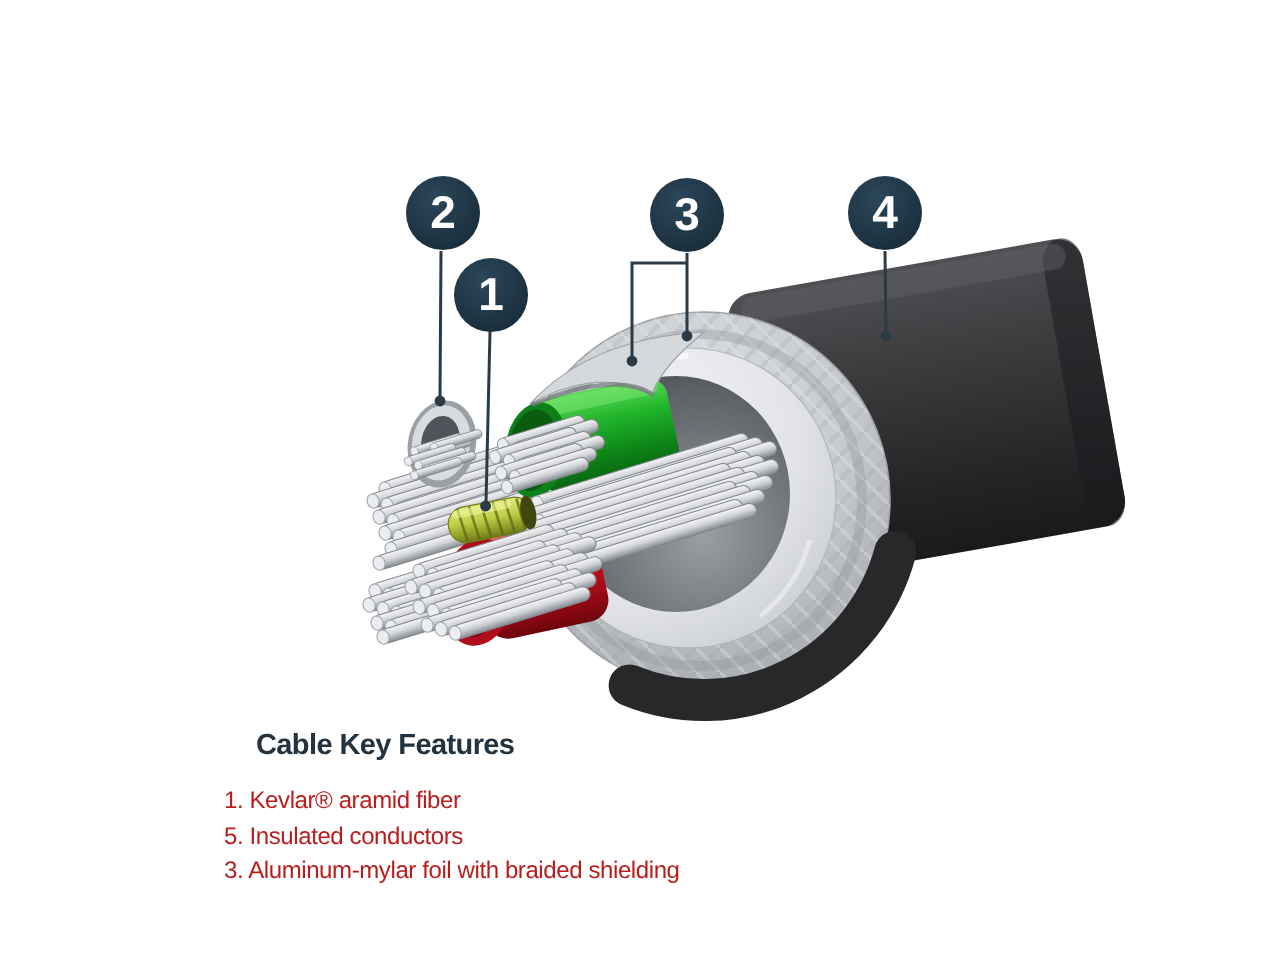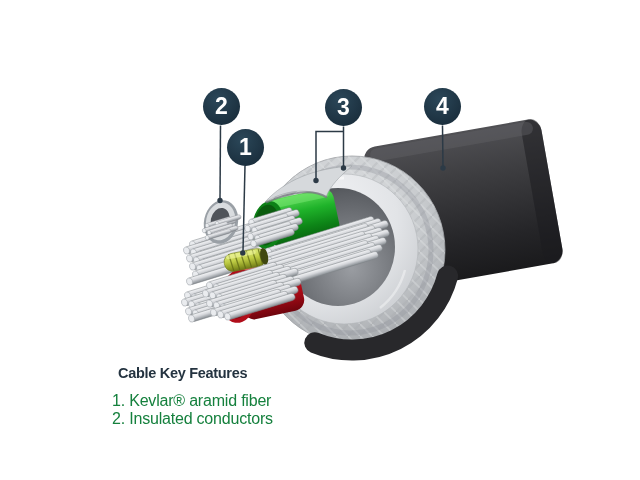--- a/index.html
+++ b/index.html
@@ -4,23 +4,23 @@
 <style>
   html,body{margin:0;padding:0;background:#ffffff;}
   body{width:640px;height:480px;overflow:hidden;font-family:"Liberation Sans",sans-serif;}
   .stage{position:relative;width:640px;height:480px;background:#fff;}
   .art{position:absolute;left:0;top:0;width:640px;height:480px;}
   .callout{position:absolute;width:37px;height:37px;border-radius:50%;
     background:radial-gradient(circle at 40% 30%, #2b4759 0%, #1c3140 70%, #162836 100%);
     color:#fff;text-align:center;font-weight:bold;font-size:23px;line-height:37px;
     font-family:"Liberation Sans",sans-serif;}
   .features{position:absolute;left:112px;top:365px;}
-  .features h3{margin:0 0 11px 6px;font-size:14.5px;line-height:16px;letter-spacing:-0.3px;
+  .features h3{margin:0 0 11px 16px;font-size:14.5px;line-height:16px;letter-spacing:-0.3px;
     color:#243340;font-weight:bold;}
-  .fitem{font-size:16px;line-height:17.5px;letter-spacing:-0.2px;color:#15803d;}
+  .fitem{font-size:12px;line-height:17.5px;letter-spacing:-0.2px;color:#b91c1c;}
 </style>
 </head>
 <body>
 
 <div class="stage">
 
   <svg class="art" viewBox="0 0 640 480">
     <defs>
       <linearGradient id="gJacket" x1="0" y1="0" x2="0" y2="1">
         <stop offset="0" stop-color="#505054"></stop>
@@ -257,15 +257,16 @@
   <div class="callout" style="left:325px;top:89px;">
     <span>3</span>
   </div>
   <div class="callout" style="left:424px;top:88px;">
     <span>4</span>
   </div>
 
   <div class="features">
     <h3>Cable Key Features</h3>
     <div class="fitem">1. Kevlar® aramid fiber</div>
-    <div class="fitem">2. Insulated conductors</div>
+    <div class="fitem">5. Insulated conductors</div>
+    <div class="fitem">3. Aluminum-mylar foil with braided shielding</div>
   </div>
 </div>
 
 </body></html>

